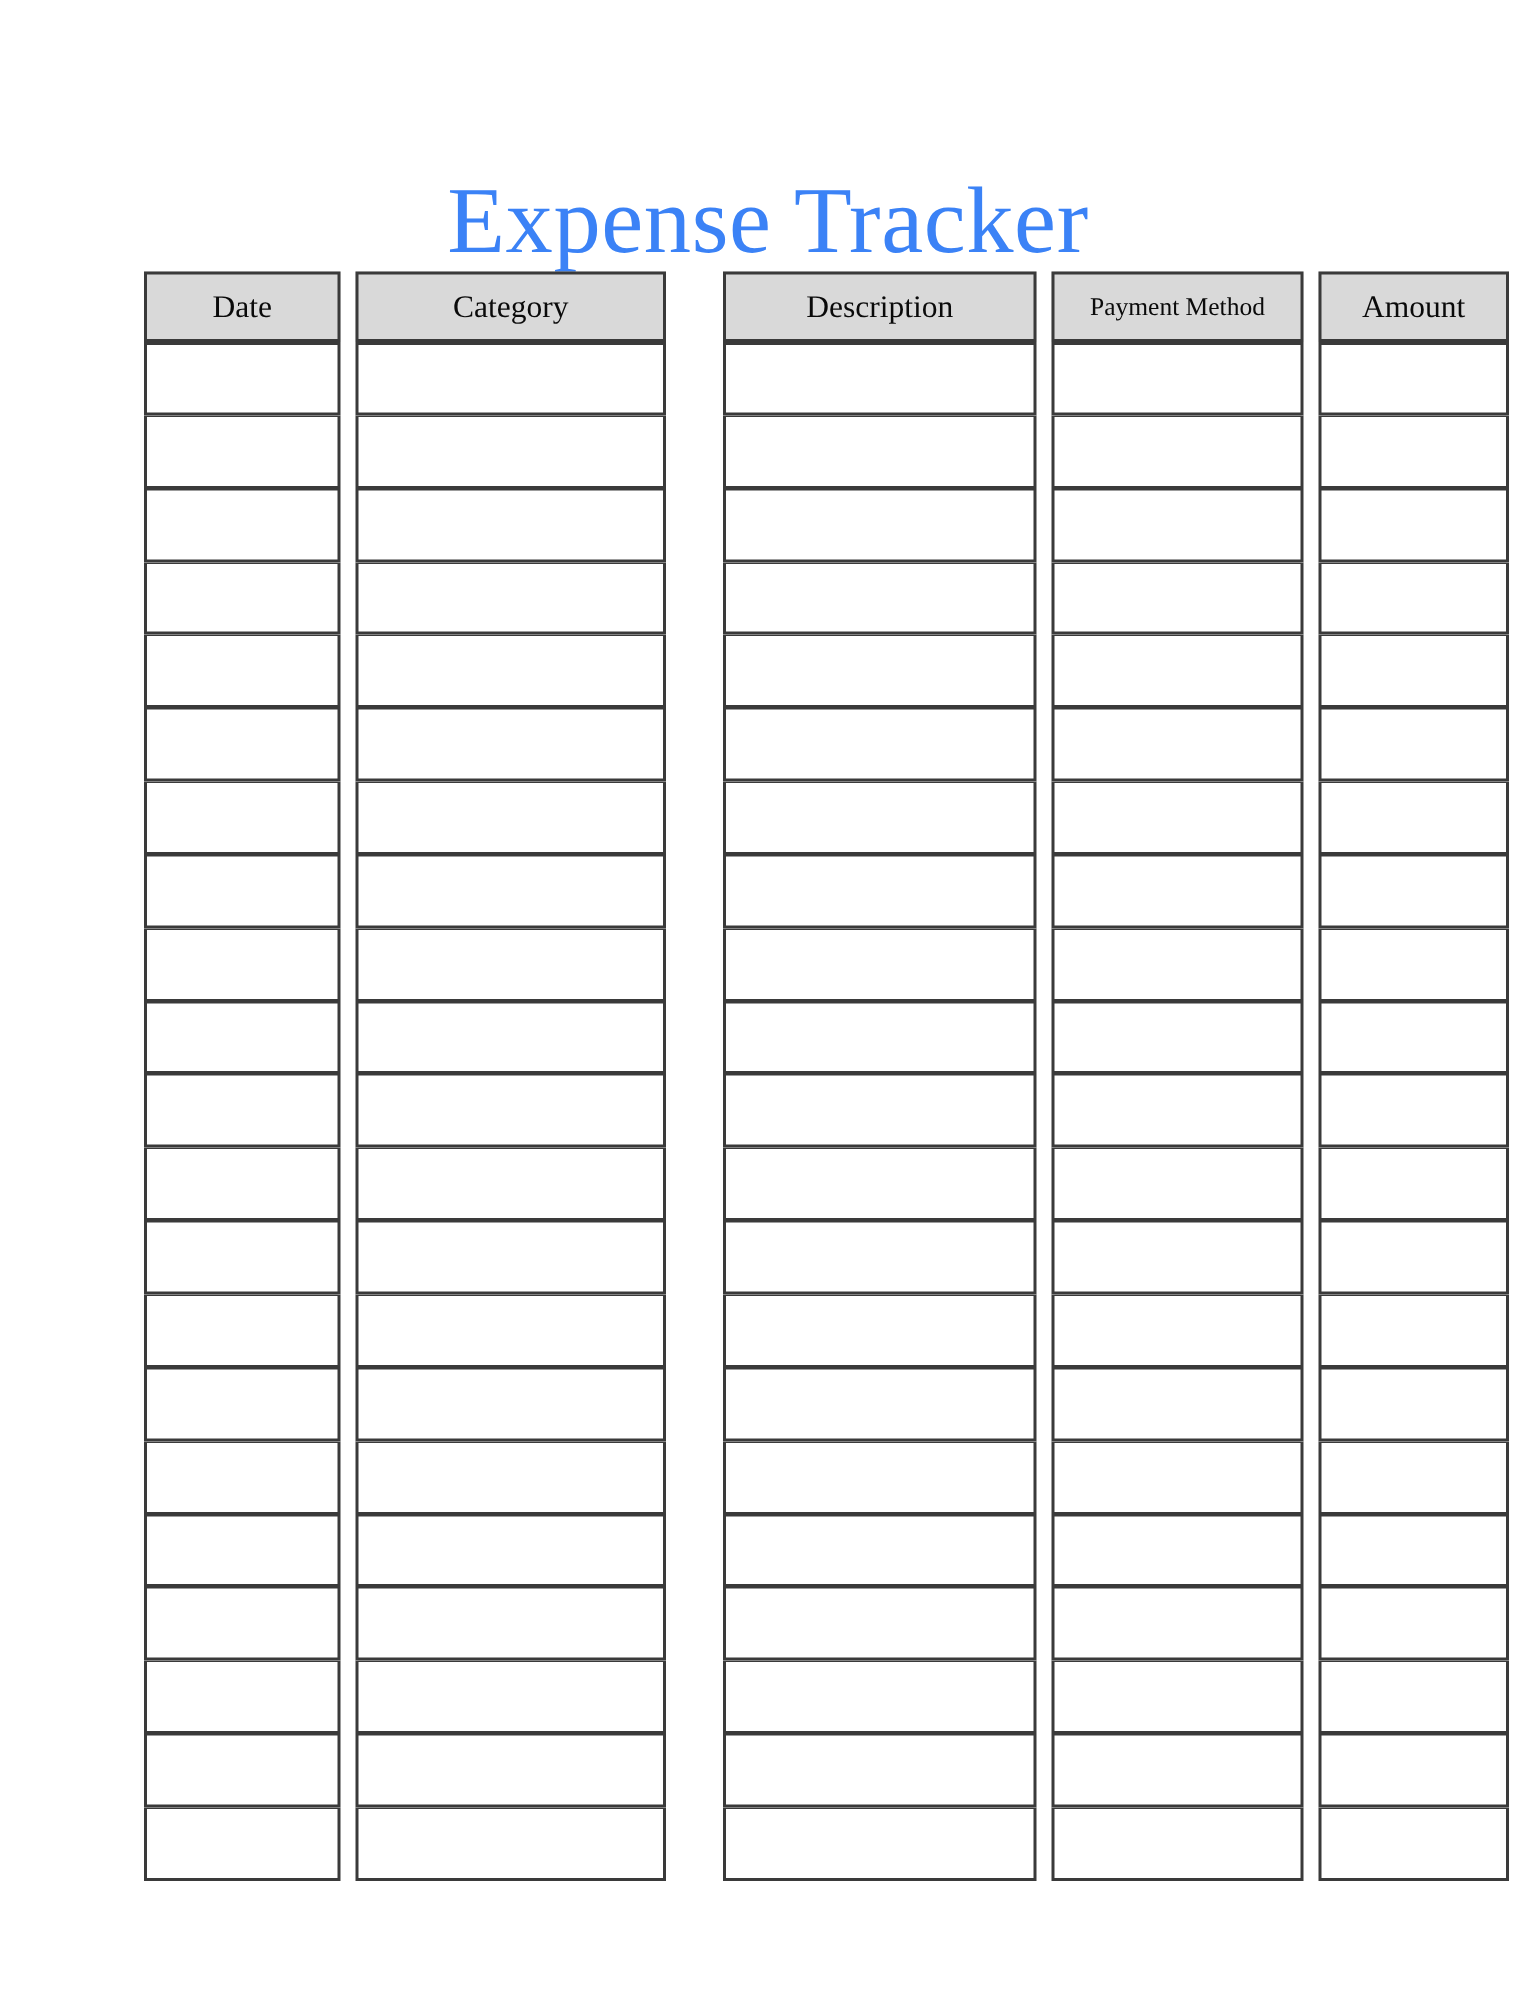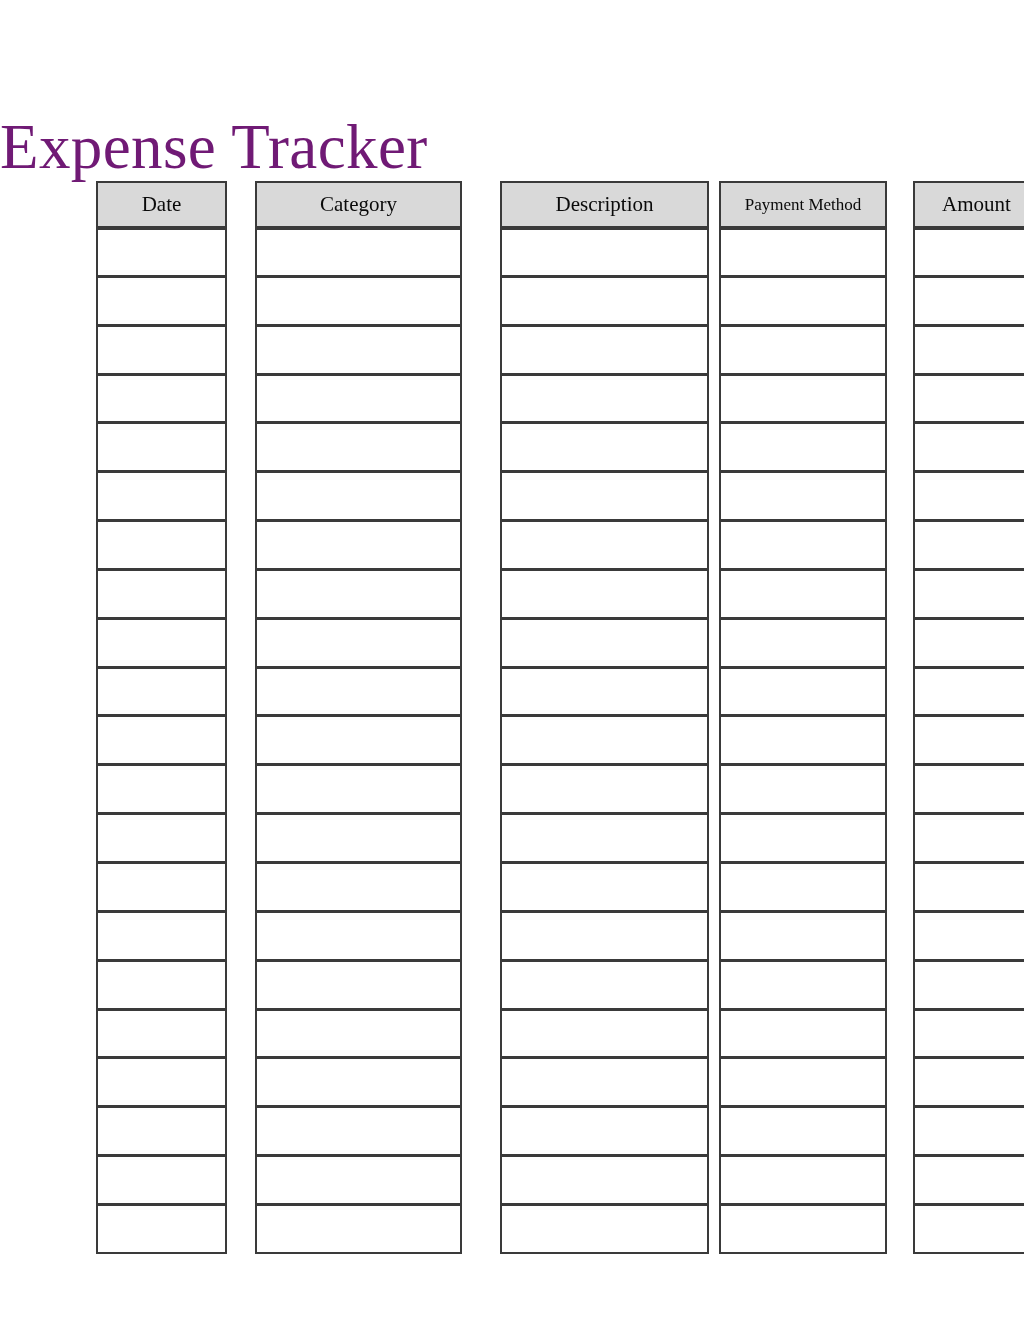--- a/index.html
+++ b/index.html
@@ -22,26 +22,27 @@
     inset: 0;
     background: #ffffff;
   }
 
   
   .page-title {
     position: absolute;
     left: 0;
     top: 72px;
     width: 1024px;
+    text-align: center;
     font-family: "Liberation Serif", "DejaVu Serif", serif;
     font-size: 63px;
     font-weight: 400;
     line-height: 1.05;
     letter-spacing: 0.4px;
-    color: #701a75;
+    color: #3b82f6;
     white-space: nowrap;
   }
 
   
   .sheet {
     position: absolute;
     left: 72px;
     top: 181px;
     width: 882px;
     height: 1074px;
@@ -51,21 +52,21 @@
     gap: 10px;
   }
 
   .col {
     display: flex;
     flex-direction: column;
     flex: 0 0 auto;
   }
 
   .col-date      { width: 131px; padding-left: 24px; }
-  .col-category  { width: 207px; margin-left: 18px; }
+  .col-category  { width: 207px; }
   .col-desc      { width: 209px; }
   .col-payment   { width: 168px; }
   .col-amount    { width: 127px; }
 
   .head-cell {
     box-sizing: border-box;
     height: 47px;
     background: #d9d9d9;
     border: 2px solid #3a3a3a;
     display: flex;
@@ -195,21 +196,21 @@
         <div class="body-cell"></div>
         <div class="body-cell"></div>
         <div class="body-cell"></div>
         <div class="body-cell"></div>
         <div class="body-cell"></div>
         <div class="body-cell"></div>
         <div class="body-cell"></div>
         <div class="body-cell"></div>
         <div class="body-cell"></div>
       </div>
-      <div class="col col-amount" style="width: 127px; margin-left: 16px;">
+      <div class="col col-amount" style="width: 127px;">
         <div class="head-cell">Amount</div>
         <div class="body-cell first"></div>
         <div class="body-cell"></div>
         <div class="body-cell"></div>
         <div class="body-cell"></div>
         <div class="body-cell"></div>
         <div class="body-cell"></div>
         <div class="body-cell"></div>
         <div class="body-cell"></div>
         <div class="body-cell"></div>

